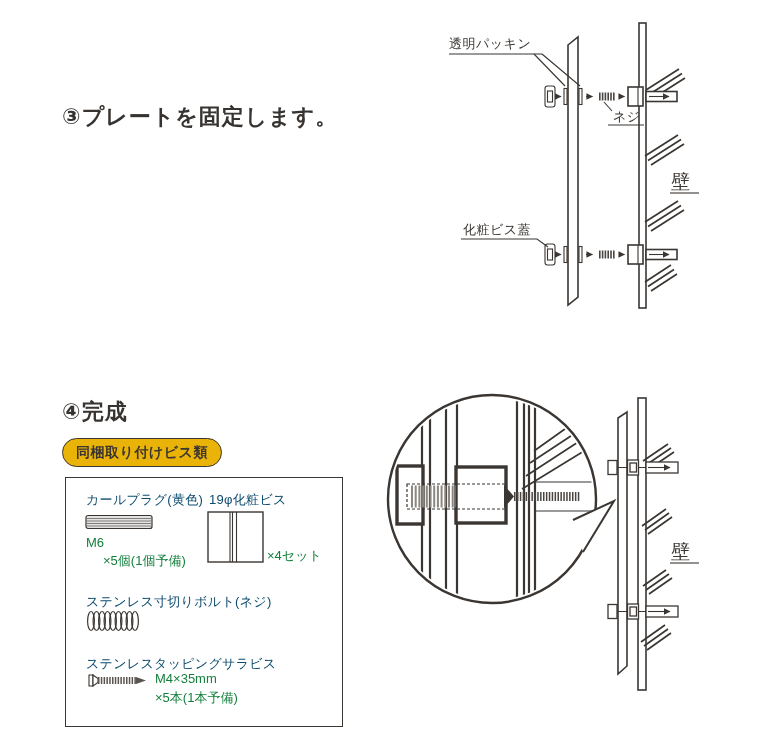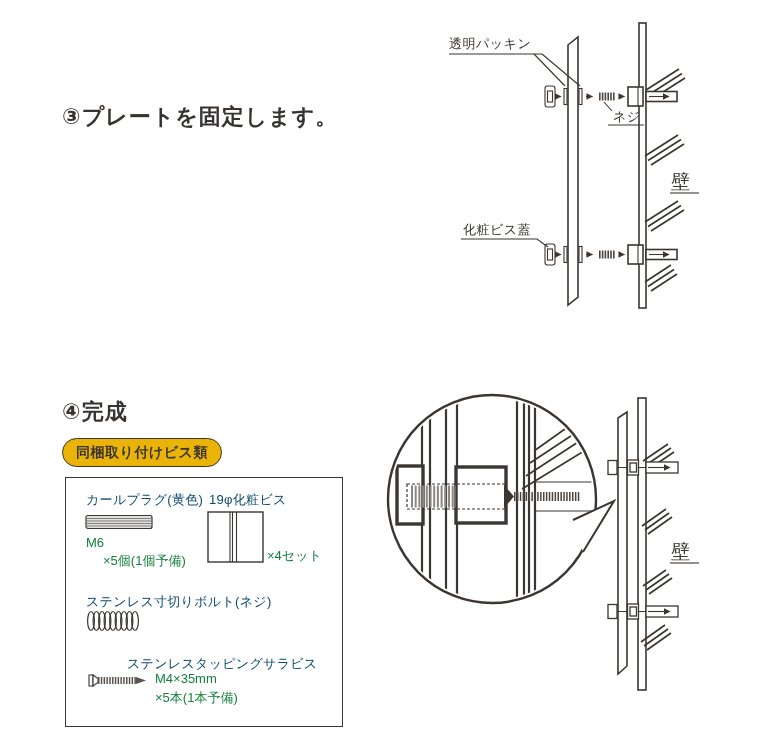--- a/index.html
+++ b/index.html
@@ -132,21 +132,21 @@
       <ellipse cx="17" cy="12" rx="3.4" ry="9.5"></ellipse>
         <ellipse cx="22.5" cy="12" rx="3.4" ry="9.5"></ellipse>
       <ellipse cx="28" cy="12" rx="3.4" ry="9.5"></ellipse>
         <ellipse cx="33.5" cy="12" rx="3.4" ry="9.5"></ellipse>
       <ellipse cx="39" cy="12" rx="3.4" ry="9.5"></ellipse>
         <ellipse cx="44.5" cy="12" rx="3.4" ry="9.5"></ellipse>
       <ellipse cx="50" cy="12" rx="3.4" ry="9.5"></ellipse>
     </g>
   </svg>
 
-  <div class="abs item-label" style="left:20px;top:177px;margin-left:41px;">ステンレスタッピングサラビス</div>
+  <div class="abs item-label" style="left:20px;top:177px;">ステンレスタッピングサラビス</div>
   <svg class="abs" style="left:21px;top:194px;" width="62" height="18" viewBox="0 0 62 18">
     <polygon points="2,3 6,3 6,14 2,14" fill="#fff" stroke="#3b3632" stroke-width="1.1"></polygon>
     <polygon points="6,3 11,6.5 11,10.5 6,14" fill="#fff" stroke="#3b3632" stroke-width="1.1"></polygon>
     <line x1="11" y1="8.5" x2="49" y2="8.5" stroke="#5a554f" stroke-width="7" stroke-dasharray="1.5 1.3"></line>
     <polygon points="49,5 59,8.5 49,12" fill="#5a554f"></polygon>
   </svg>
   <div class="abs item-spec" style="left:89px;top:193px;">M4×35mm</div>
   <div class="abs item-spec" style="left:89px;top:211px;">×5本(1本予備)</div>
 </div>
 

